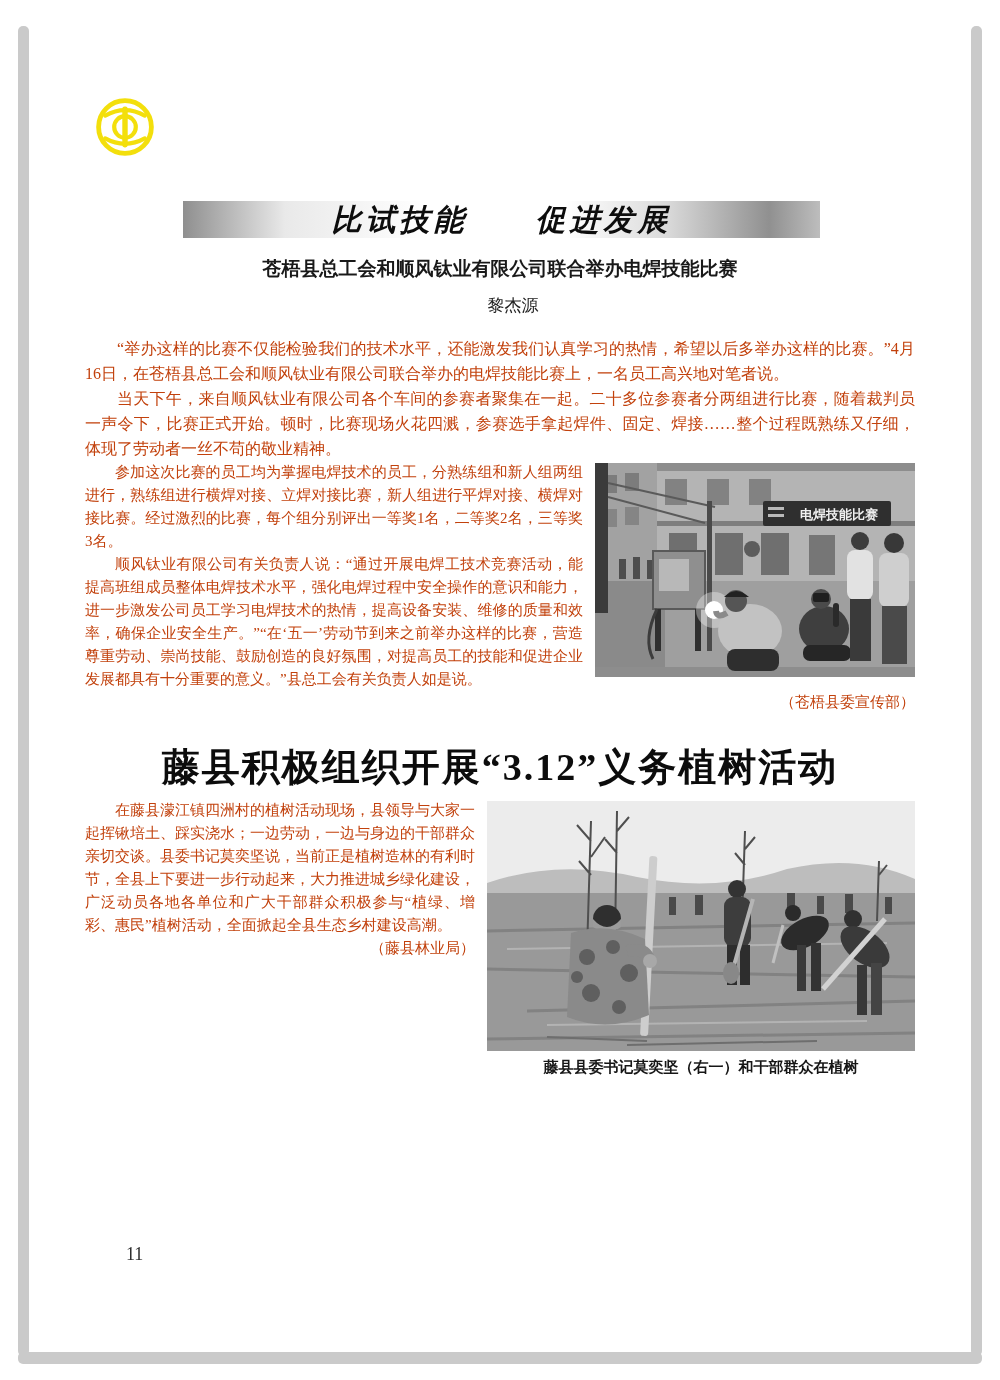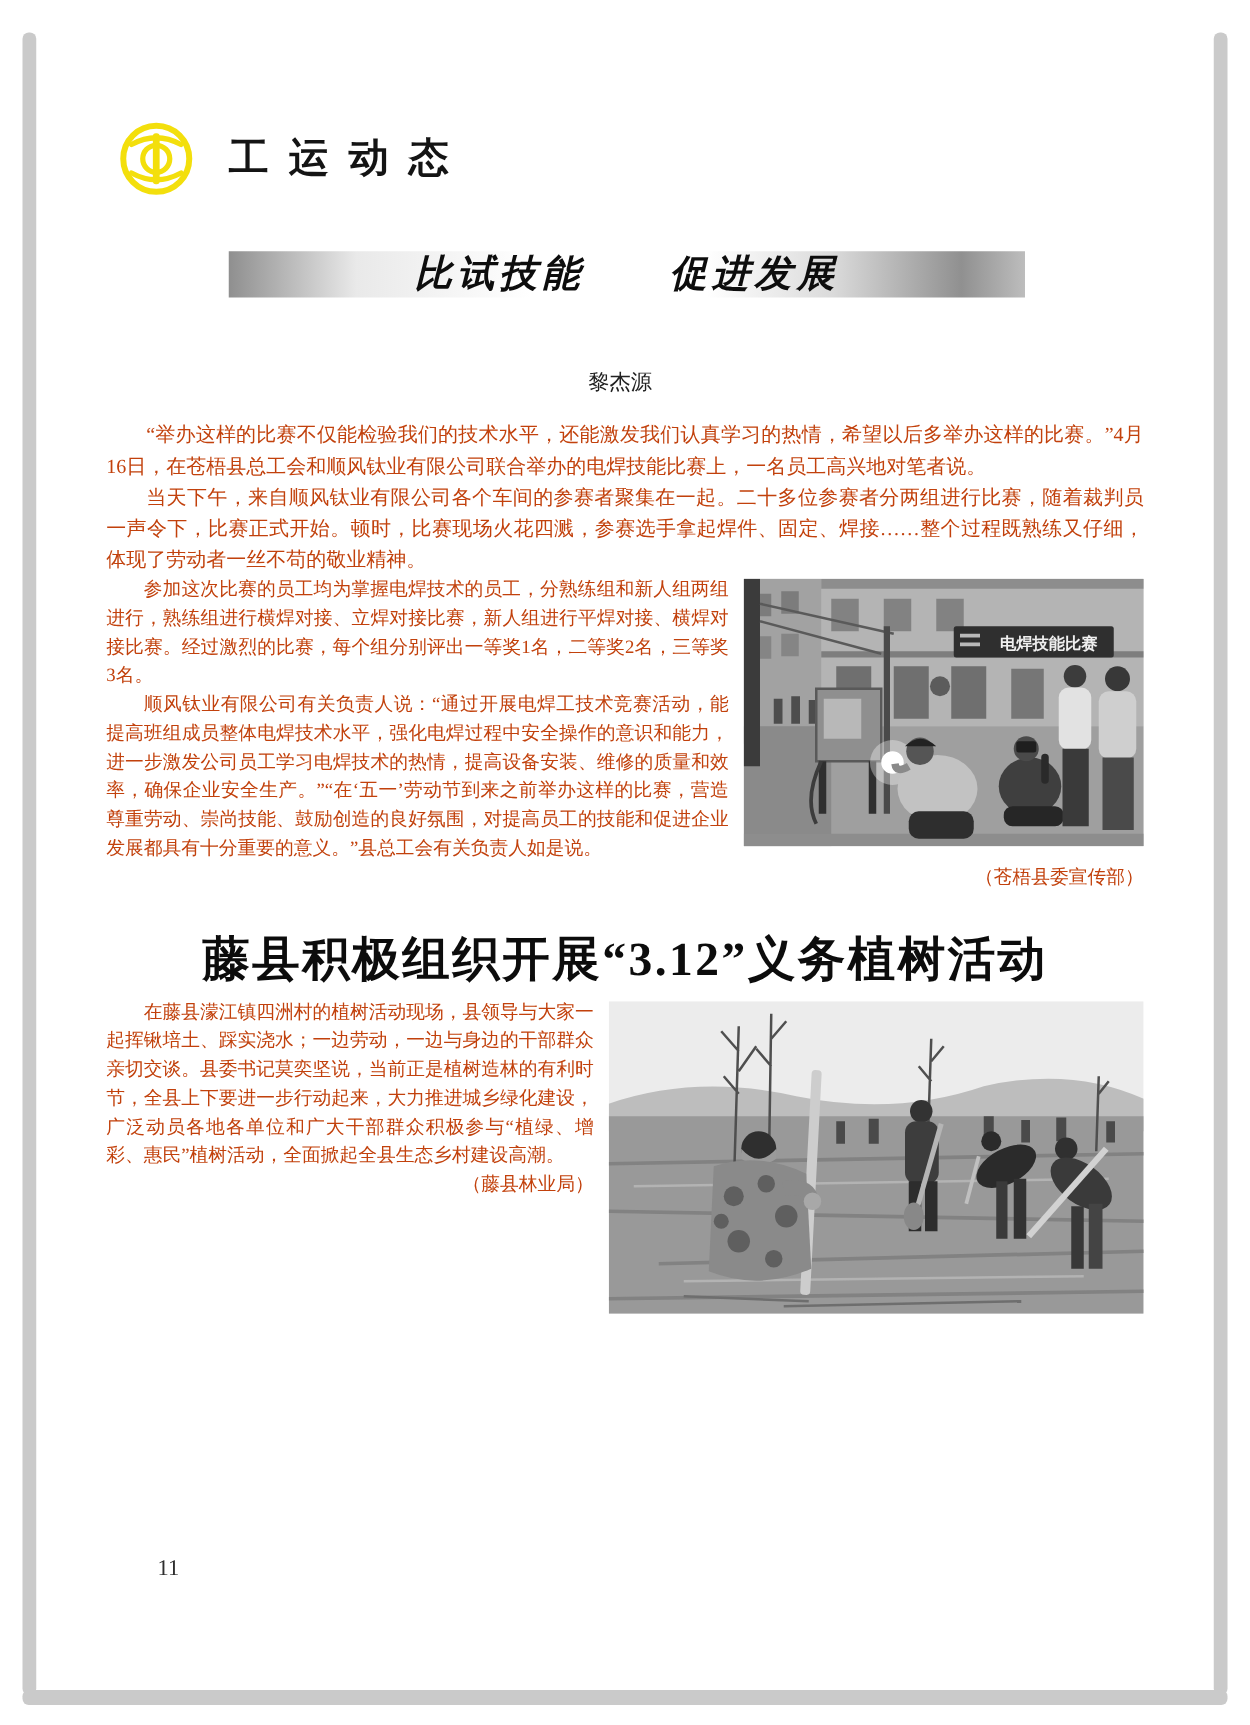--- a/index.html
+++ b/index.html
@@ -19,21 +19,21 @@
   .masthead-title { margin-left:28px; font-size:32px; font-weight:bold; letter-spacing:16px; color:#141414;
                     font-family:"Liberation Serif","DejaVu Serif",serif; }
 
   
   .a1-banner { position:absolute; left:183px; top:201px; width:637px; height:37px;
     background:linear-gradient(90deg,#8f8f8f 0%,#e9e9e9 16%,#ffffff 38%,#ffffff 60%,#dadada 76%,#909090 92%,#bdbdbd 100%);
     display:flex; align-items:flex-start; justify-content:center; }
   .a1-title { font-size:30px; line-height:37px; font-weight:bold; font-style:italic; color:#0d0d0d; letter-spacing:4px; }
   .a1-subtitle { position:absolute; left:85px; top:256px; width:830px; text-align:center;
     font-size:19px; font-weight:bold; color:#191919; }
-  .a1-author { position:absolute; left:81px; top:294px; width:830px; text-align:center; font-size:17px; color:#222; }
+  .a1-author { position:absolute; left:98px; top:294px; width:830px; text-align:center; font-size:17px; color:#222; }
   .a1-body { position:absolute; left:85px; top:336px; width:830px; height:404px; overflow:hidden; }
 
   .para { font-size:16px; line-height:25px; text-align:justify; text-indent:2em; color:#c2410c; }
   .cols .para { font-size:15px; line-height:23px; }
   .attrib { float:right; }
 
   .photo1-wrap { float:right; width:320px; margin:2px 0 6px 12px; }
   .photo1-wrap svg { display:block; width:320px; height:214px; }
 
   
@@ -59,26 +59,26 @@
   <div class="bar bar-bottom"></div>
 
   <div class="masthead">
     <svg viewBox="0 0 100 100" aria-hidden="true">
       <circle cx="50" cy="50" r="44" fill="none" stroke="#f3df0c" stroke-width="8"></circle>
       <path d="M17 31 Q50 13 83 31" fill="none" stroke="#f3df0c" stroke-width="7" stroke-linecap="round"></path>
       <path d="M17 69 Q50 87 83 69" fill="none" stroke="#f3df0c" stroke-width="7" stroke-linecap="round"></path>
       <circle cx="50" cy="50" r="18" fill="none" stroke="#f3df0c" stroke-width="7"></circle>
       <rect x="45.5" y="16" width="9" height="68" rx="4" fill="#f3df0c"></rect>
     </svg>
-    <div class="masthead-title">工运动态</div>
   </div>
 
   <div class="a1-banner">
     <span class="a1-title">比试技能　　促进发展</span>
   </div>
+  <div class="a1-subtitle">苍梧县总工会和顺风钛业有限公司联合举办电焊技能比赛</div>
   <div class="a1-author">黎杰源</div>
 
   <div class="a1-body">
     <p class="para">“举办这样的比赛不仅能检验我们的技术水平，还能激发我们认真学习的热情，希望以后多举办这样的比赛。”4月16日，在苍梧县总工会和顺风钛业有限公司联合举办的电焊技能比赛上，一名员工高兴地对笔者说。</p>
     <p class="para">当天下午，来自顺风钛业有限公司各个车间的参赛者聚集在一起。二十多位参赛者分两组进行比赛，随着裁判员一声令下，比赛正式开始。顿时，比赛现场火花四溅，参赛选手拿起焊件、固定、焊接……整个过程既熟练又仔细，体现了劳动者一丝不苟的敬业精神。</p>
     <div class="cols">
       <div class="photo1-wrap">
         <svg viewBox="0 0 320 214" aria-hidden="true">
           <rect x="0" y="0" width="320" height="214" fill="#c7c7c7"></rect>
 
@@ -241,20 +241,21 @@
             <ellipse cx="378" cy="146" rx="28" ry="16" fill="#3a3a3a" transform="rotate(36 378 146)"></ellipse>
             <rect x="384" y="162" width="11" height="52" fill="#444444"></rect>
             <rect x="370" y="164" width="10" height="50" fill="#383838"></rect>
             <line x1="336" y1="188" x2="398" y2="118" stroke="#d2d2d2" stroke-width="5"></line>
           </g>
           <g stroke="#6e6e6e" stroke-width="2">
             <line x1="140" y1="244" x2="330" y2="240"></line>
             <line x1="60" y1="236" x2="160" y2="240"></line>
           </g>
         </svg>
+        <div class="photo2-caption">藤县县委书记莫奕坚（右一）和干部群众在植树</div>
       </div>
       <p class="para">在藤县濛江镇四洲村的植树活动现场，县领导与大家一起挥锹培土、踩实浇水；一边劳动，一边与身边的干部群众亲切交谈。县委书记莫奕坚说，当前正是植树造林的有利时节，全县上下要进一步行动起来，大力推进城乡绿化建设，广泛动员各地各单位和广大干部群众积极参与“植绿、增彩、惠民”植树活动，全面掀起全县生态乡村建设高潮。</p>
       <p class="para"><span class="attrib">（藤县林业局）</span></p>
     </div>
   </div>
 
   <div class="page-number">11</div>
 
 </div>
 

